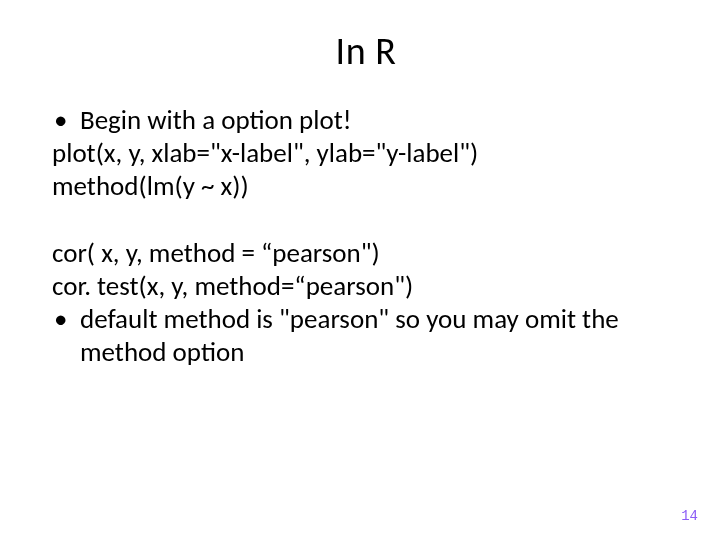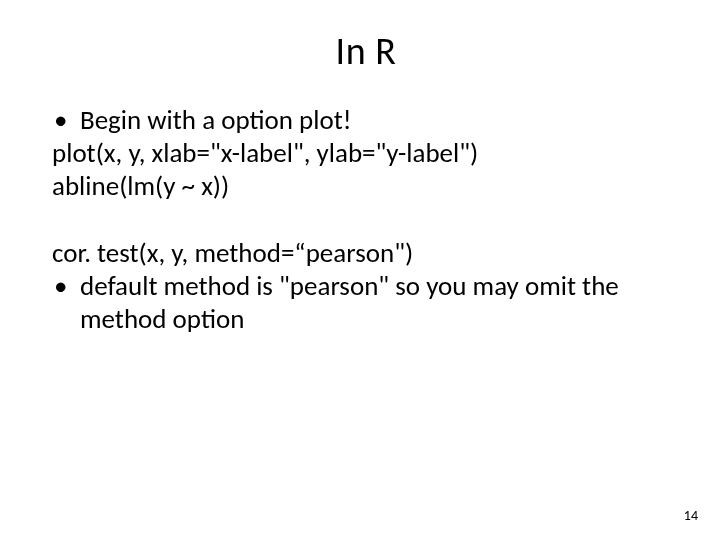--- a/index.html
+++ b/index.html
@@ -45,42 +45,44 @@
     flex: 1;
   }
   .plain-line {
     padding-left: 0;
   }
   .page-num {
     position: absolute;
     right: 22px;
     bottom: 16px;
     font-size: 14px;
-    color: #000000;
+    color: #8b5cf6;
+    font-family: Liberation Mono, monospace;
   }
 </style>
 </head>
 <body>
 
 <div class="slide">
 
   <h1 class="title">In R</h1>
 
   <div class="content">
 
     <div class="block">
       <div class="bullet-row">
         <span class="bullet-dot">•</span>
         <span class="bullet-text">Begin with a option plot!</span>
       </div>
       <div class="plain-line">plot(x, y, xlab="x-label", ylab="y-label")</div>
-      <div class="plain-line">abline(lm(y ~ x))</div>
+      <div class="plain-line">method(lm(y ~ x))</div>
     </div>
 
     <div class="block">
+      <div class="plain-line">cor( x, y, method = “pearson")</div>
       <div class="plain-line">cor. test(x, y, method=“pearson")</div>
       <div class="bullet-row">
         <span class="bullet-dot">•</span>
         <span class="bullet-text indent-wrap-text">default method is "pearson" so you may omit the method option</span>
       </div>
     </div>
 
   </div>
 
   <div class="page-num">14</div>

